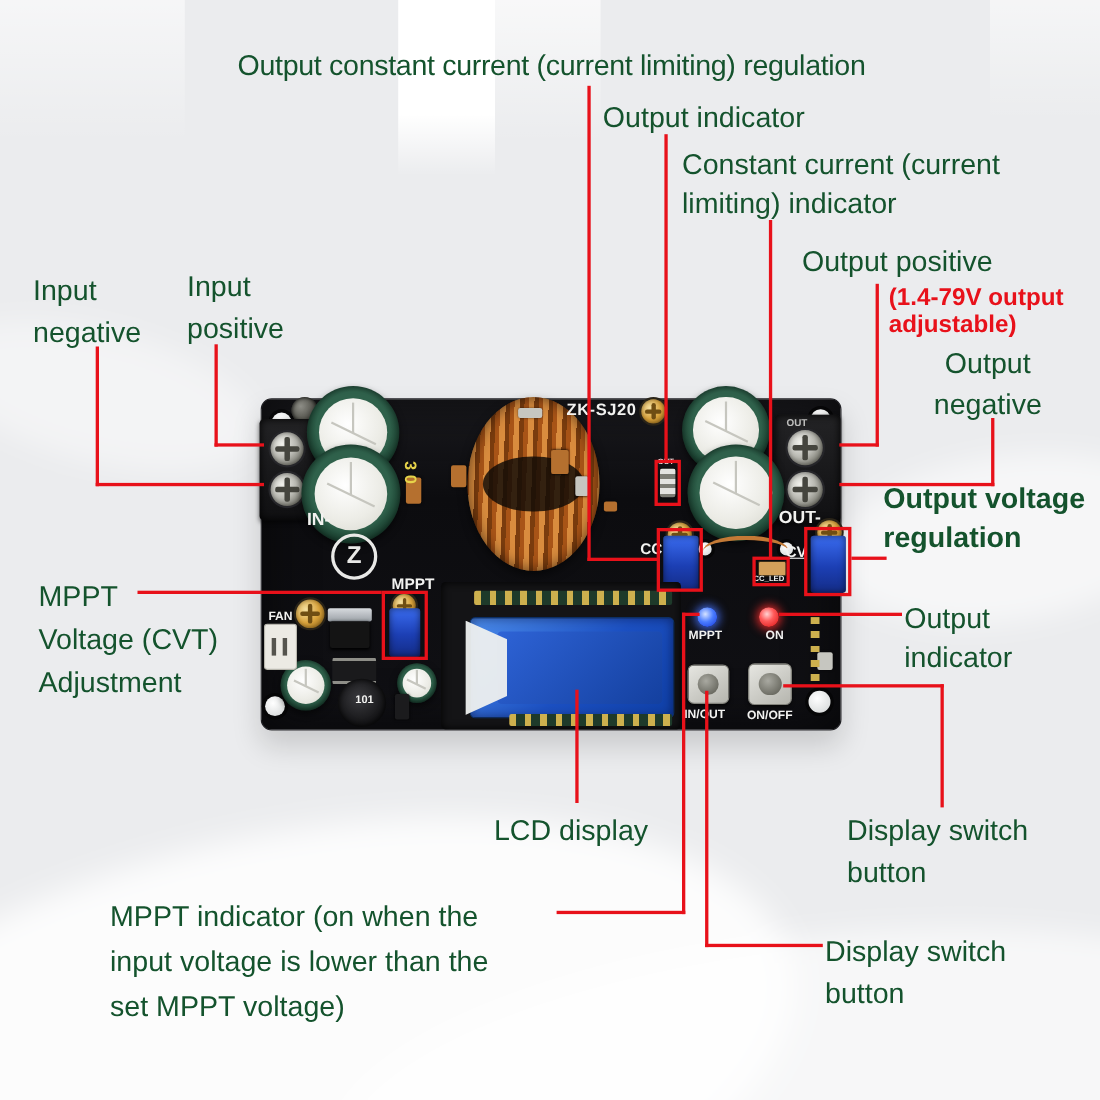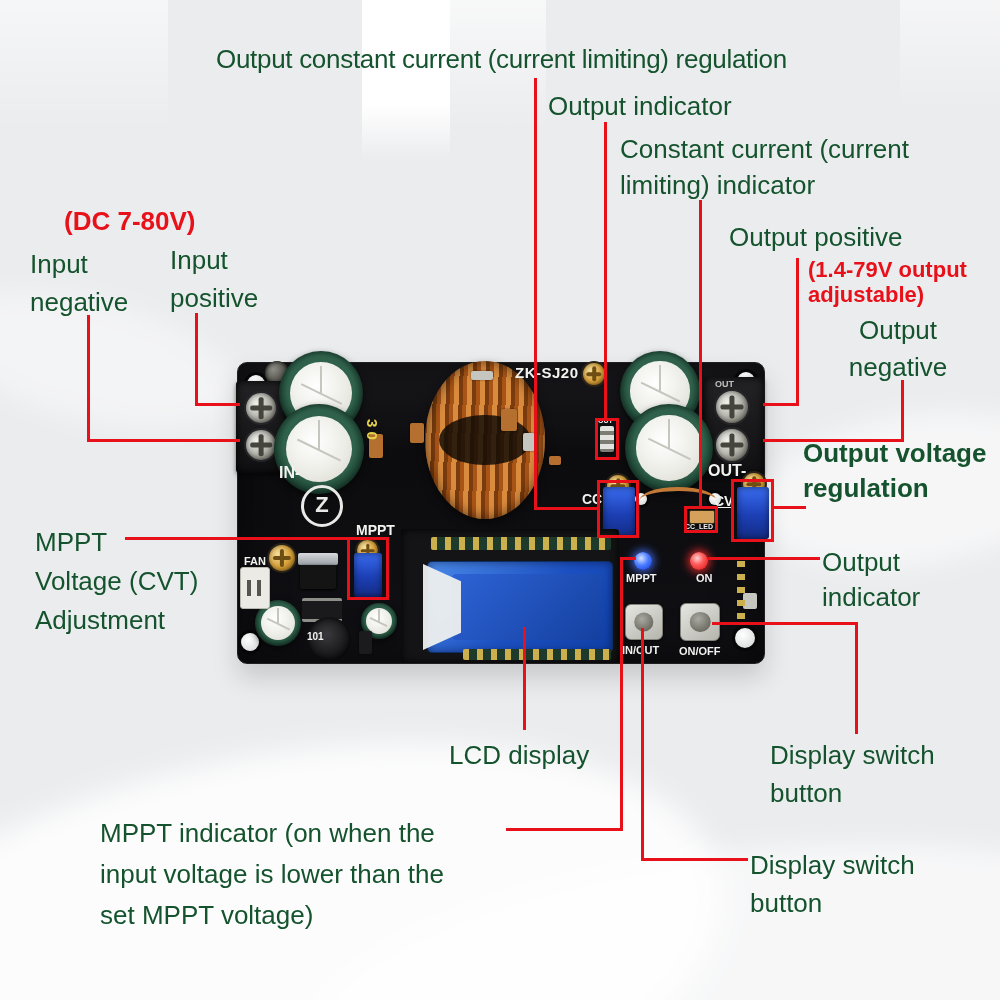--- a/index.html
+++ b/index.html
@@ -166,21 +166,21 @@
     <div class="ss" style="left:6px;top:192px;font-size:11px;">FAN</div>
     <div class="fanconn" style="left:2px;top:204px;width:28px;height:40px;">
         <i style="left:6px;"></i>
         <i style="left:16px;"></i>
       </div>
     <div class="gscrew" style="left:31px;top:182px;width:26px;height:26px;"></div>
     <div style="position:absolute;left:60px;top:190px;width:40px;height:12px;background:linear-gradient(180deg,#d7dade,#9aa0a6);border-radius:2px;z-index:3;"></div>
     <div style="position:absolute;left:62px;top:202px;width:36px;height:24px;background:#141414;border-radius:2px;z-index:3;box-shadow:0 1px 3px #000;"></div>
     <div style="position:absolute;left:64px;top:235px;width:40px;height:18px;background:#1a1a1c;border-radius:2px;z-index:3;border-top:3px solid #8e8e88;border-bottom:3px solid #8e8e88;"></div>
     <div style="position:absolute;left:69px;top:254px;width:44px;height:44px;border-radius:50%;background:radial-gradient(circle at 45% 40%,#3a3a3e,#121214 70%);box-shadow:inset 0 0 6px #000;z-index:3;">
-      <span class="ss" style="left:0;top:14px;font-size:10px;">101</span>
+      <span class="ss" style="left:16px;top:14px;font-size:10px;">101</span>
     </div>
     <div class="smd" style="left:121px;top:268px;width:13px;height:23px;background:#1b1b1d;"></div>
 
     <div id="lcd">
       <div class="pins-t"></div>
       <div class="glass">
           <div class="inner"></div>
         </div>
       <div class="wedge"></div>
       <div class="pins-b"></div>
@@ -229,21 +229,20 @@
 
   <div class="t" style="left:216px;top:41px;font-size:26px;letter-spacing:-.3px;">Output constant current (current limiting) regulation</div>
   <div class="t" style="left:548px;top:88px;">Output indicator</div>
   <div class="t pre" style="left:620px;top:131px;line-height:36px;">Constant current (current
 limiting) indicator</div>
   <div class="t" style="left:729px;top:219px;">Output positive</div>
   <div class="t pre tr" style="left:808px;top:257px;font-size:22px;line-height:25px;">(1.4-79V output
 adjustable)</div>
   <div class="t pre" style="left:836px;top:312px;width:124px;text-align:center;line-height:37px;">Output
 negative</div>
-  <div class="t tr" style="left:64px;top:203px;font-size:26px;">(DC 7-80V)</div>
   <div class="t pre" style="left:30px;top:245px;line-height:38px;">Input
 negative</div>
   <div class="t pre" style="left:170px;top:241px;line-height:38px;">Input
 positive</div>
   <div class="t pre" style="left:803px;top:436px;line-height:35px;font-weight:bold;">Output voltage
 regulation</div>
   <div class="t pre" style="left:822px;top:545px;line-height:35px;">Output
 indicator</div>
   <div class="t pre" style="left:35px;top:523px;line-height:39px;">MPPT
 Voltage (CVT)

